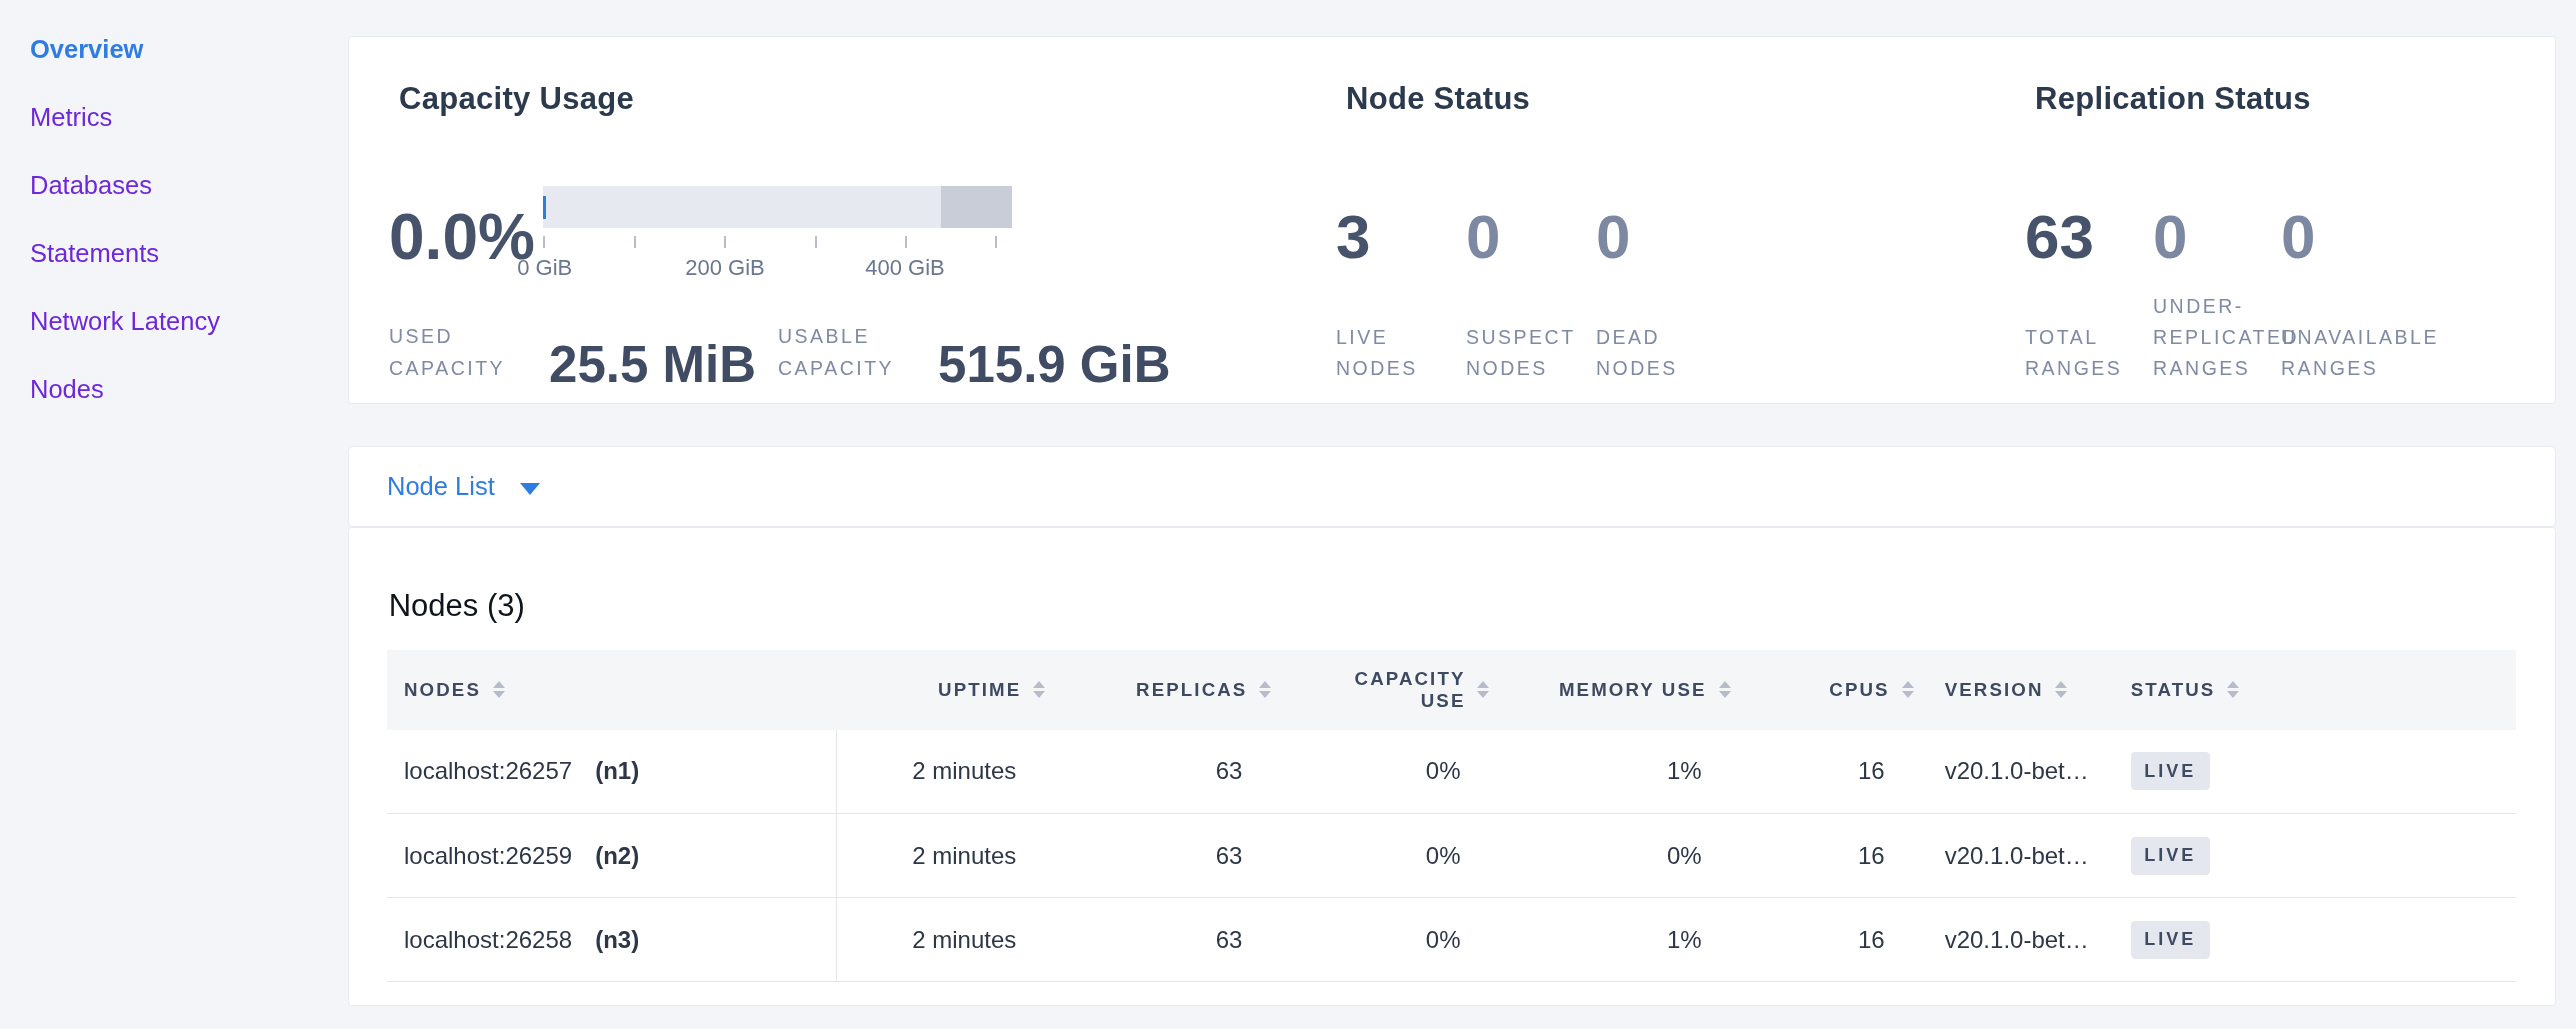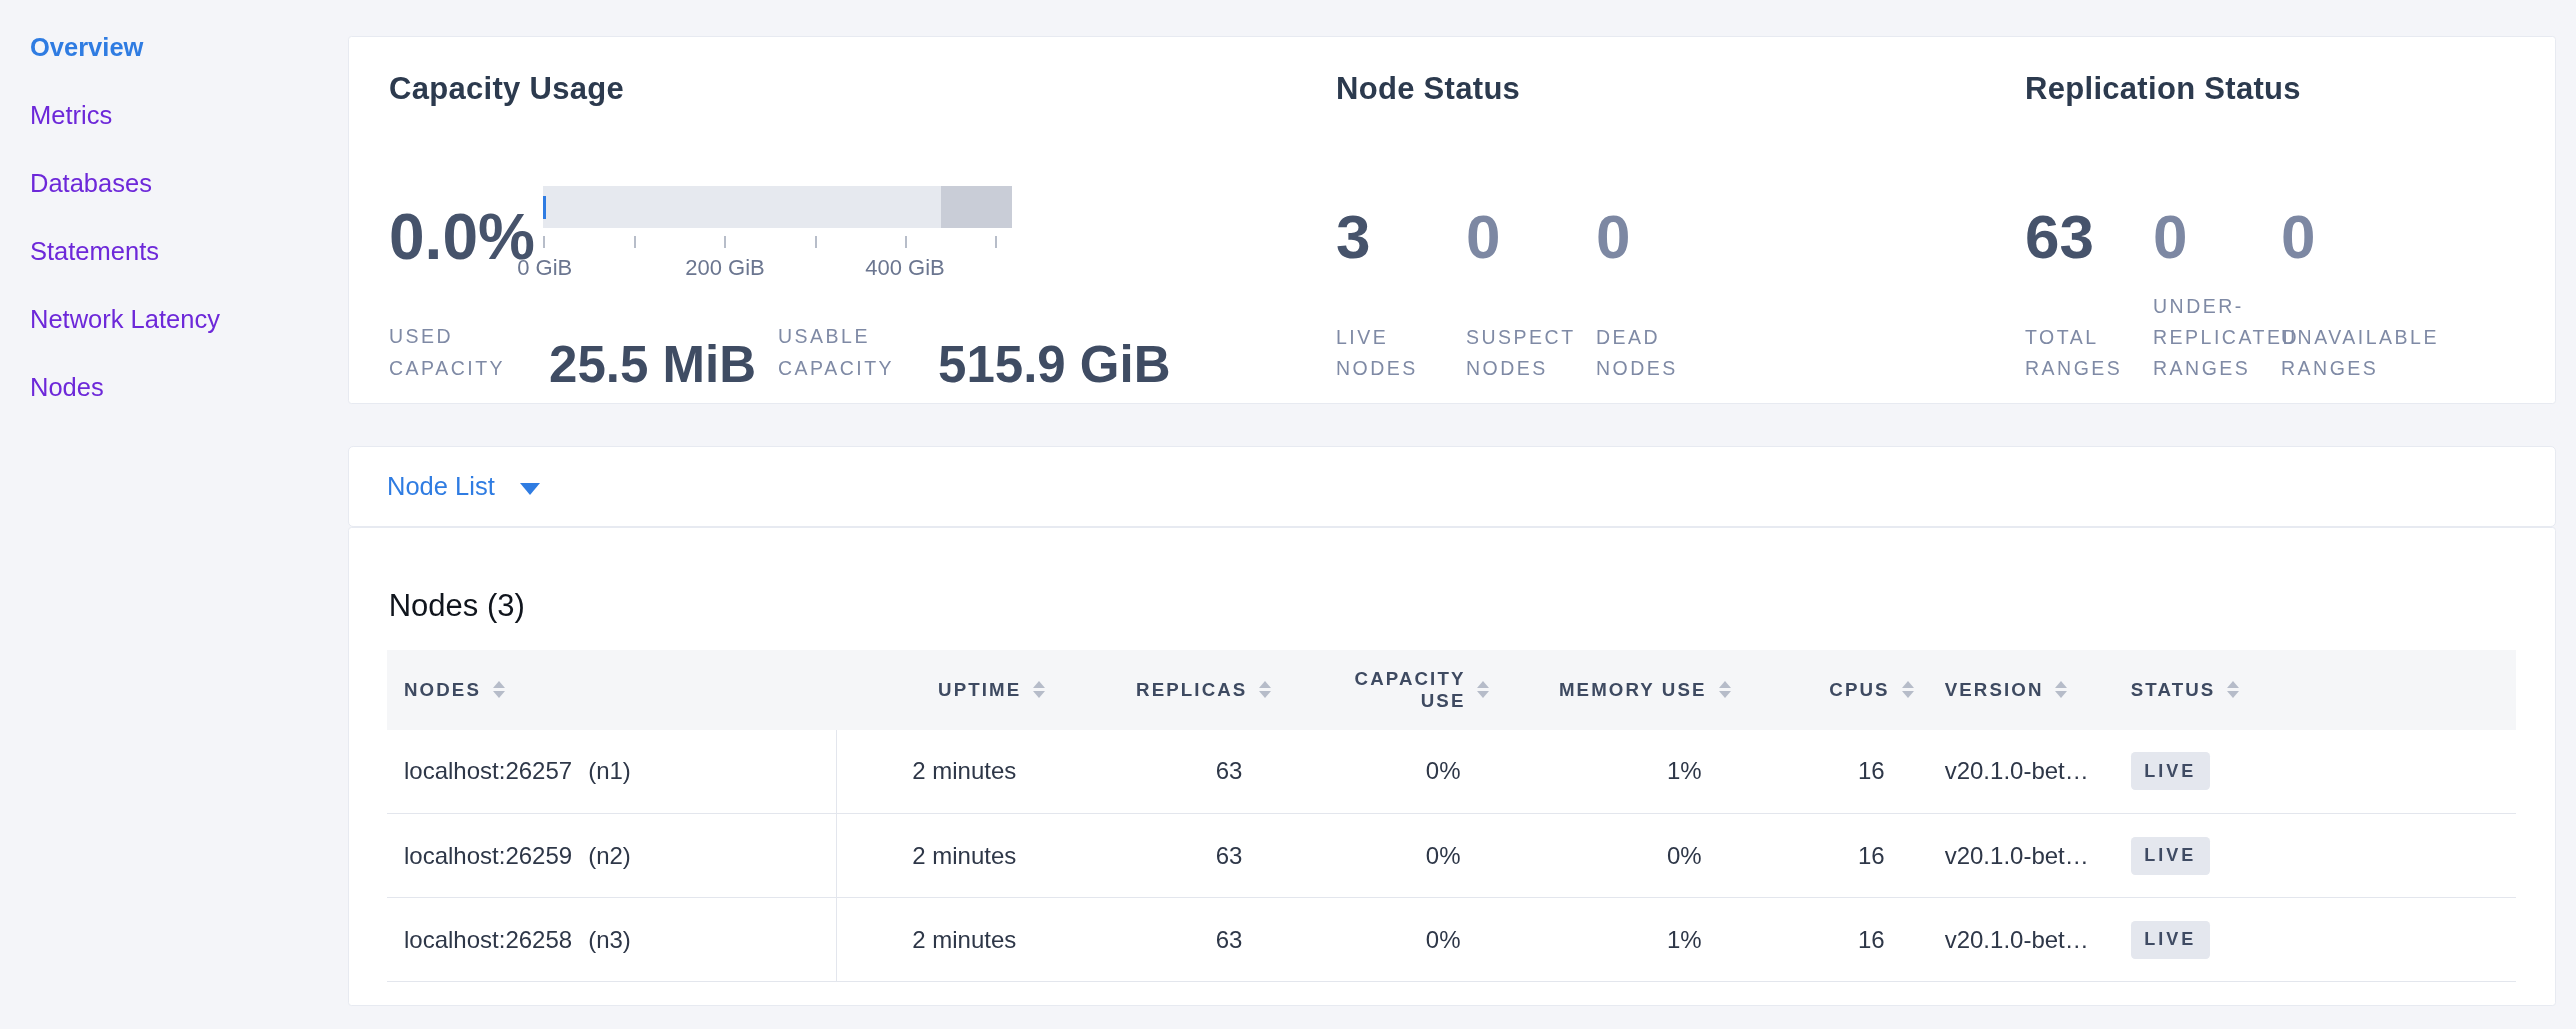--- a/index.html
+++ b/index.html
@@ -5,40 +5,40 @@
   * { box-sizing: border-box; }
   html,body { margin:0; padding:0; }
   body {
     width:2576px; height:1030px; position:relative; overflow:hidden;
     background:var(--page_bg,#f4f5f9);
     font-family:"Liberation Sans", sans-serif;
     color:#2e3748;
   }
 
   
-  .sidebar { position:absolute; left:0; top:7px; width:348px; padding-top:6px; }
+  .sidebar { position:absolute; left:0; top:0; width:348px; padding-top:15px; }
   .side-item {
     height:68px; display:flex; align-items:center; padding-left:30px;
     font-size:25.5px; color:#6d28d9; cursor:pointer; white-space:nowrap;
   }
   .side-item.active { color:var(--accent,#2f7ce2); font-weight:700; }
 
   
   .card { position:absolute; background:#fff; border:1.7px solid var(--card_border,#e7eaf1); }
   #summary-card { left:348px; top:36px; width:2208px; height:368px; border-radius:3.4px; }
   #nodelist-card { left:348px; top:446px; width:2208px; height:81px; border-radius:5.1px;
                    display:flex; align-items:center; padding-left:38px; }
   #table-card { left:348px; top:527px; width:2208px; height:479px; border-radius:3.4px; padding:16px 38px; }
 
   
   .sec { position:absolute; top:0; height:100%; }
   #sec-capacity { left:40px; width:968px; }
   #sec-node     { left:987px; width:645px; }
   #sec-repl     { left:1676px; width:509px; }
-  .sec-title { position:absolute; top:34px; margin:0; font-size:31px; font-weight:700;
+  .sec-title { position:absolute; top:34px; margin:10px; font-size:31px; font-weight:700;
                color:#2c3a4e; letter-spacing:0.3px; white-space:nowrap; }
 
   .big-pct { position:absolute; left:0; top:166px; font-size:64px; line-height:68px;
              font-weight:700; color:#46536b; white-space:nowrap; }
 
   .gauge { position:absolute; left:154px; top:149px; width:469px; }
   .gauge-track { position:relative; height:42px; background:var(--gauge_track,#e6e9ef); }
   .gauge-beyond { position:absolute; top:0; right:0; height:42px; width:71px;
                   background:var(--gauge_remainder,#c9cdd7); }
   .gauge-used { position:absolute; top:10.2px; left:0; width:3.4px; height:23px;
@@ -89,21 +89,21 @@
             border-right:6px solid transparent; }
   .sort .up { border-bottom:7.6px solid #b6bcc9; margin-bottom:3.4px; }
   .sort .dn { border-top:7.6px solid #b6bcc9; }
 
   tbody tr { height:84px; background:#fff; }
   tbody td { padding:0; border-bottom:1.7px solid var(--divider,#e3e6ed);
              font-size:24px; color:#2e3748; }
   td.c-nodes { border-right:1.7px solid var(--divider,#e3e6ed); padding-left:17px; }
   td.num { text-align:right; padding-right:29px; }
   td.c-version { padding-left:31px; }
-  .nname { font-weight:400; margin-left:16px; }
+  .nname { font-weight:700; margin-left:23px; }
   .badge { display:inline-block; background:var(--badge_bg,#e4e7ee); color:#3f4b63;
            font-size:18px; font-weight:700; letter-spacing:3px; padding:8.5px 13.6px;
            border-radius:4.2px; }
 </style>
 </head>
 <body>
 
 <nav class="sidebar">
   <div class="side-item active">Overview</div>
   <div class="side-item">Metrics</div>

